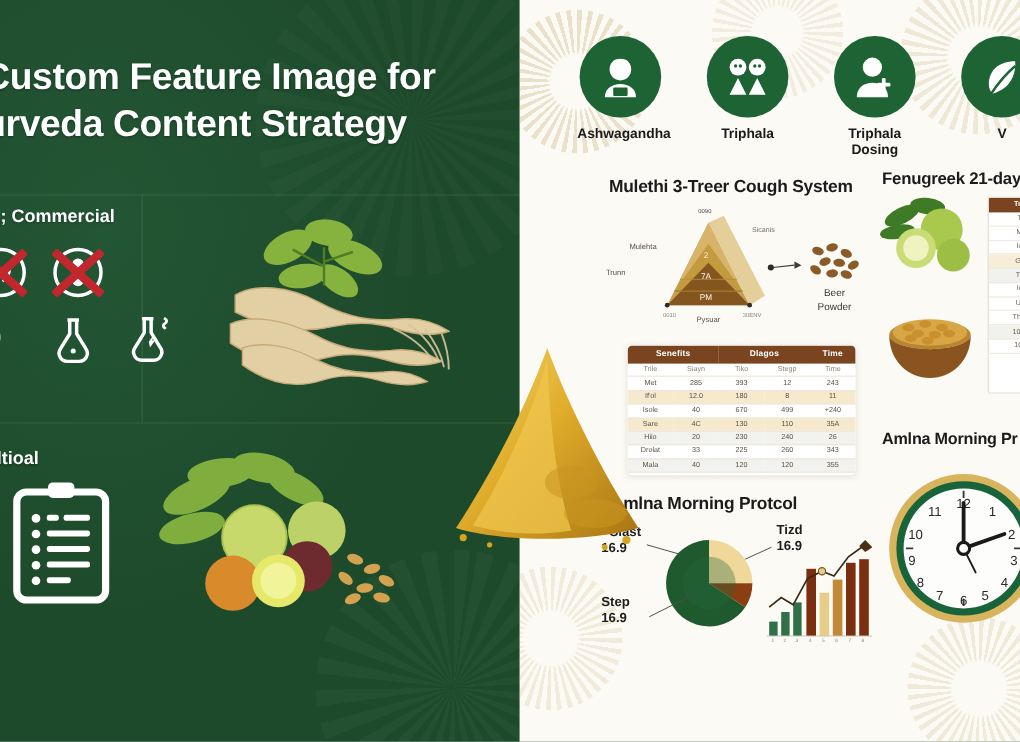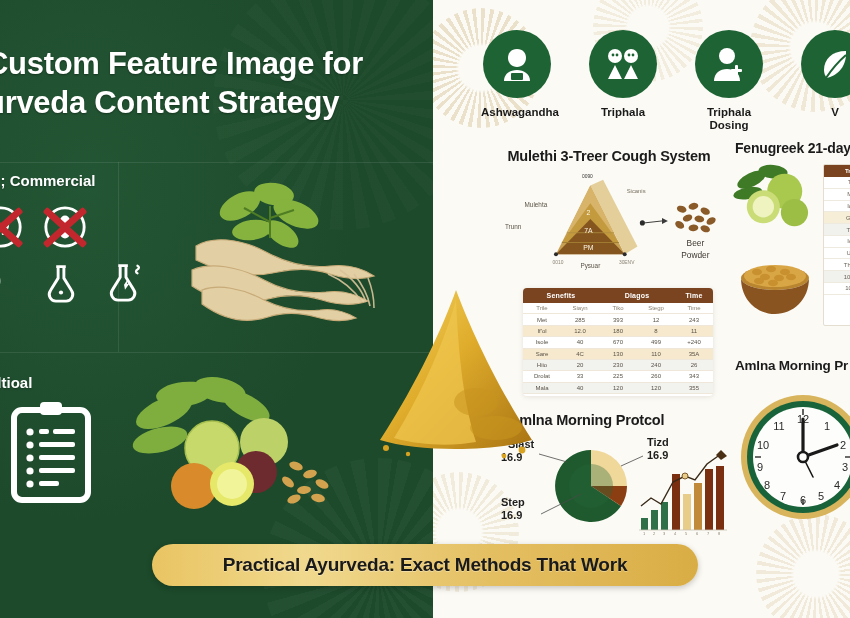--- a/index.html
+++ b/index.html
@@ -626,17 +626,14 @@
       </g>
       <g fill="#d8a320">
         <circle cx="14" cy="166" r="3"></circle>
           <circle cx="150" cy="168" r="3.4"></circle>
         <circle cx="36" cy="172" r="2.2"></circle>
           <circle cx="132" cy="174" r="2.4"></circle>
       </g>
     </svg>
   </div>
 
-  <div class="banner">
-    <span>Practical Ayurveda: Exact Methods That Work</span>
-  </div>
 
 </div>
 
 </body></html>

